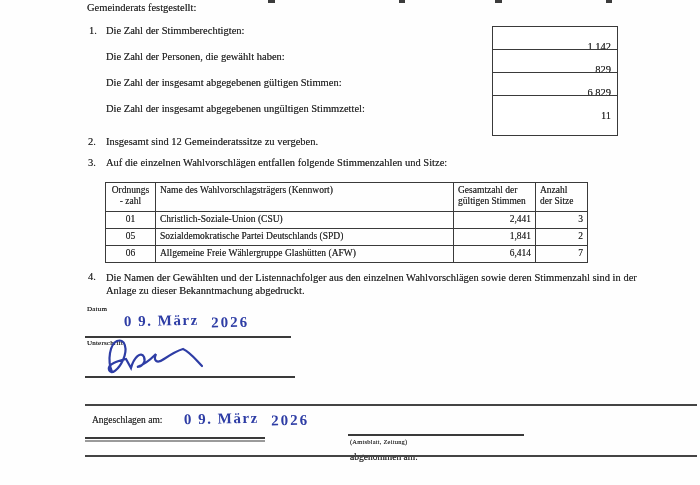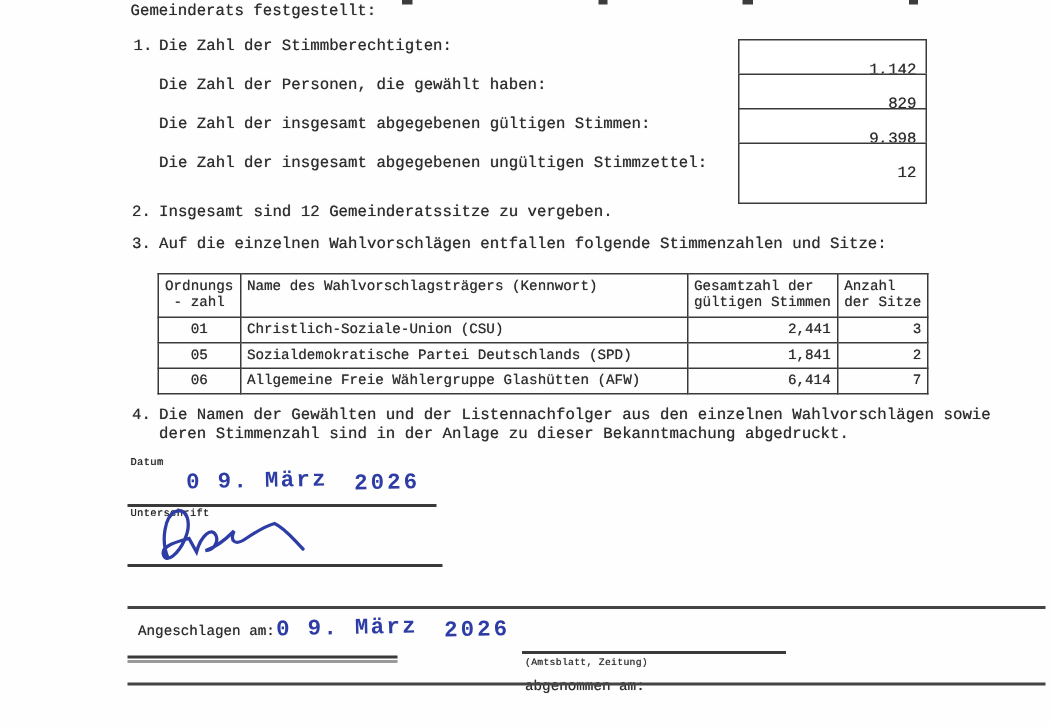--- a/index.html
+++ b/index.html
@@ -1,18 +1,18 @@
 <!DOCTYPE html>
 <html><head>
 <meta charset="utf-8">
 <style>
   html,body{margin:0;padding:0;background:#ffffff;}
   .page{
     position:relative;width:700px;height:485px;background:#fefefe;overflow:hidden;
-    font-family:Liberation Mono, monospace;color:#2c2c2c;
+    font-family:Liberation Serif, serif;color:#2c2c2c;
   }
   .scan{text-shadow:0 0 .5px rgba(40,40,40,.75);}
   .intro{position:absolute;left:87px;top:2px;font-size:10.5px;}
   .num{position:absolute;font-size:10.5px;}
   .stat-label{position:absolute;left:106px;font-size:10.5px;white-space:nowrap;}
   .vbox{
     position:absolute;left:492px;width:126px;height:41px;
     border:1.4px solid #3a3a3a;background:#fff;box-sizing:border-box;
     display:flex;align-items:center;justify-content:flex-end;
     font-size:10.5px;padding-right:6px;
@@ -62,24 +62,24 @@
   <div class="stat-label scan" style="top:77px;">Die Zahl der insgesamt abgegebenen gültigen Stimmen:</div>
   <div class="stat-label scan" style="top:103px;">Die Zahl der insgesamt abgegebenen ungültigen Stimmzettel:</div>
 
   <div class="vbox scan" style="top:26px;">
       <span>1,142</span>
     </div>
   <div class="vbox scan" style="top:49px;">
       <span>829</span>
     </div>
   <div class="vbox scan" style="top:72px;">
-      <span>9,398</span>
+      <span>6,829</span>
     </div>
   <div class="vbox scan" style="top:95px;">
-      <span>12</span>
+      <span>11</span>
     </div>
 
   <span class="num scan" style="left:88px;top:136px;">2.</span>
   <div class="itemline scan" style="top:136px;">Insgesamt sind 12 Gemeinderatssitze zu vergeben.</div>
 
   <span class="num scan" style="left:88px;top:157px;">3.</span>
   <div class="itemline scan" style="top:157px;">Auf die einzelnen Wahlvorschlägen entfallen folgende Stimmenzahlen und Sitze:</div>
 
   <div class="tablewrap">
     <table>

